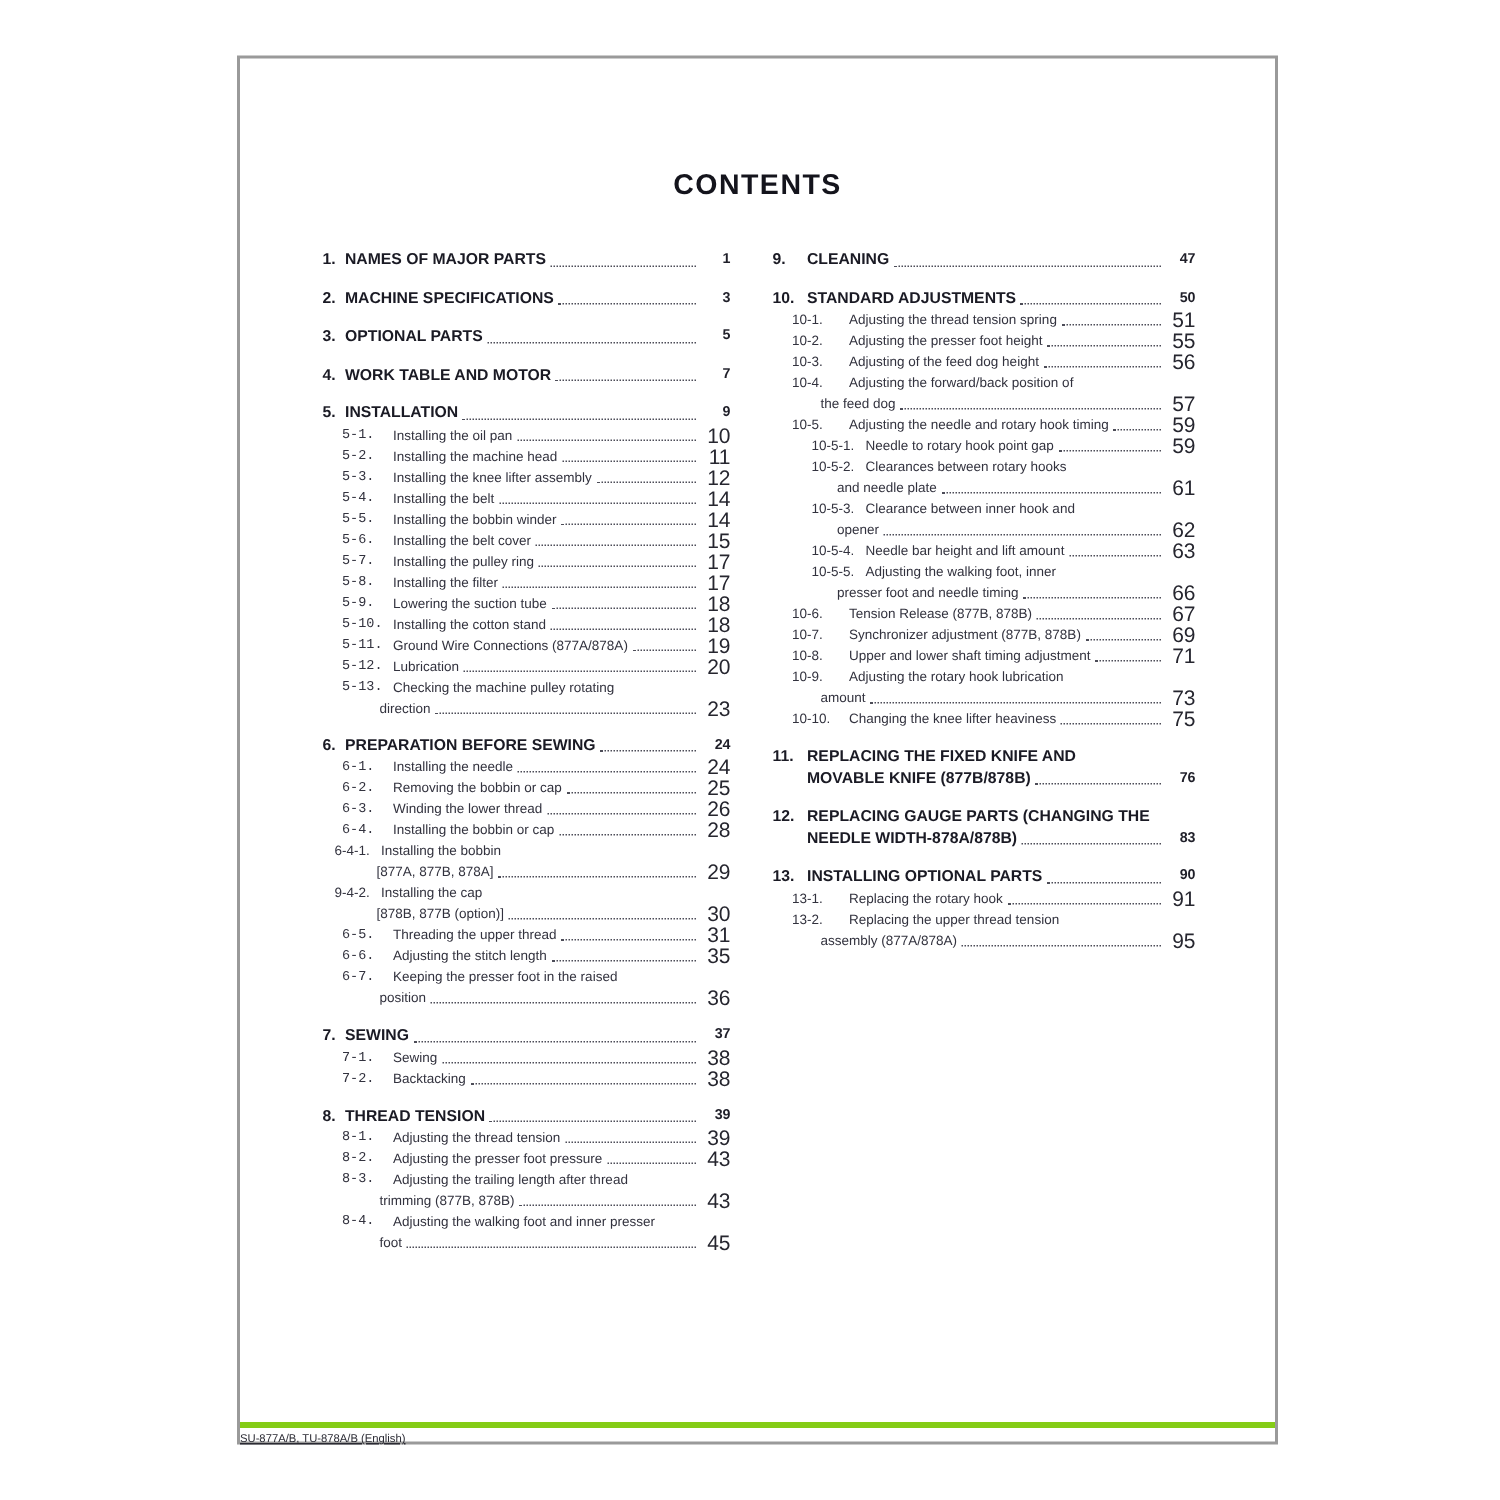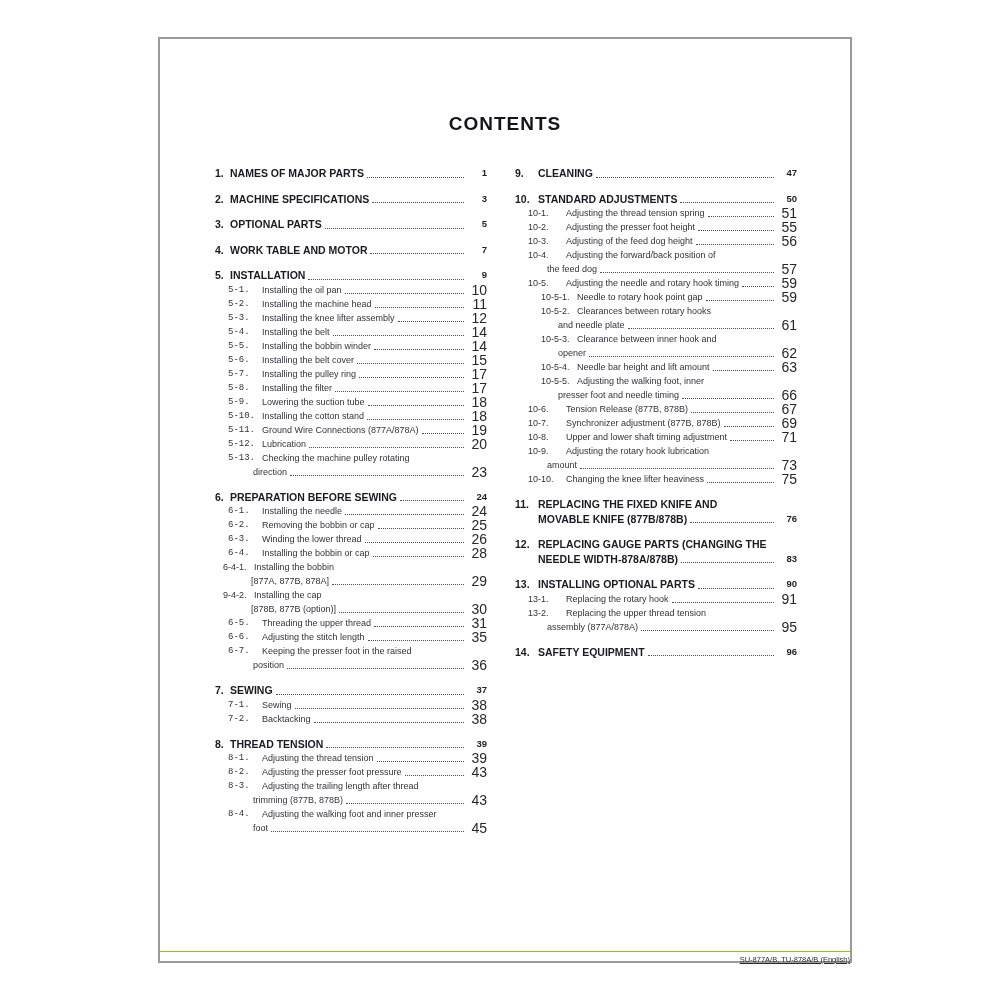--- a/index.html
+++ b/index.html
@@ -24,21 +24,21 @@
   .col1 .lvl1 .elabel{margin-left:13px;width:38px;}
   .col0 .lvl2 .elabel{margin-left:8px;width:31px;}
   .col1 .lvl2 .elabel{margin-left:26px;width:36px;}
   .col0 .cont1{margin-left:38px;}
   .col1 .cont1{margin-left:32px;}
   .col0 .cont2{margin-left:36px;}
   .col1 .cont2{margin-left:43px;}
   .leader{flex:1;min-width:6px;border-bottom:1.5px dotted #4d4d58;margin:0 3px 3px 3px;}
   .pg{flex-shrink:0;width:20px;text-align:right;font-size:14px;color:#26262f;}
   .sec-row .pg{font-size:9.5px;font-weight:600;color:#1f1f29;}
-  .footer{position:absolute;left:0;right:0;bottom:0;border-top:1px solid #84cc16;text-align:right;padding-top:0px;height:9px;line-height:9px;}
+  .footer{position:absolute;left:0;right:0;bottom:0;border-top:4px solid #84cc16;text-align:left;padding-top:0px;height:9px;line-height:9px;}
   .footer-text{font-size:7.5px;color:#2a2a33;text-decoration:underline;}
 </style>
 </head>
 <body>
 
 <div class="canvas">
   <div class="page">
     <h1 class="title">CONTENTS</h1>
     <div class="cols">
       <div class="col col0" id="col0">
@@ -453,27 +453,19 @@
             <div class="row lvl1">
               <span class="elabel">13-2.</span>
               <span class="etext">Replacing the upper thread tension</span>
             </div>
             <div class="row cont1">
               <span class="etext">assembly (877A/878A)</span>
               <span class="leader"></span>
               <span class="pg">95</span>
             </div>
           </div>
-          <div class="section">
-            <div class="row sec-row">
-              <span class="sec-label">14.</span>
-              <span class="sec-title">SAFETY EQUIPMENT</span>
-              <span class="leader"></span>
-              <span class="pg">96</span>
-            </div>
-          </div>
         </div>
     </div>
     <div class="footer">
       <span class="footer-text">SU-877A/B, TU-878A/B (English)</span>
     </div>
   </div>
 </div>
 
 </body></html>

